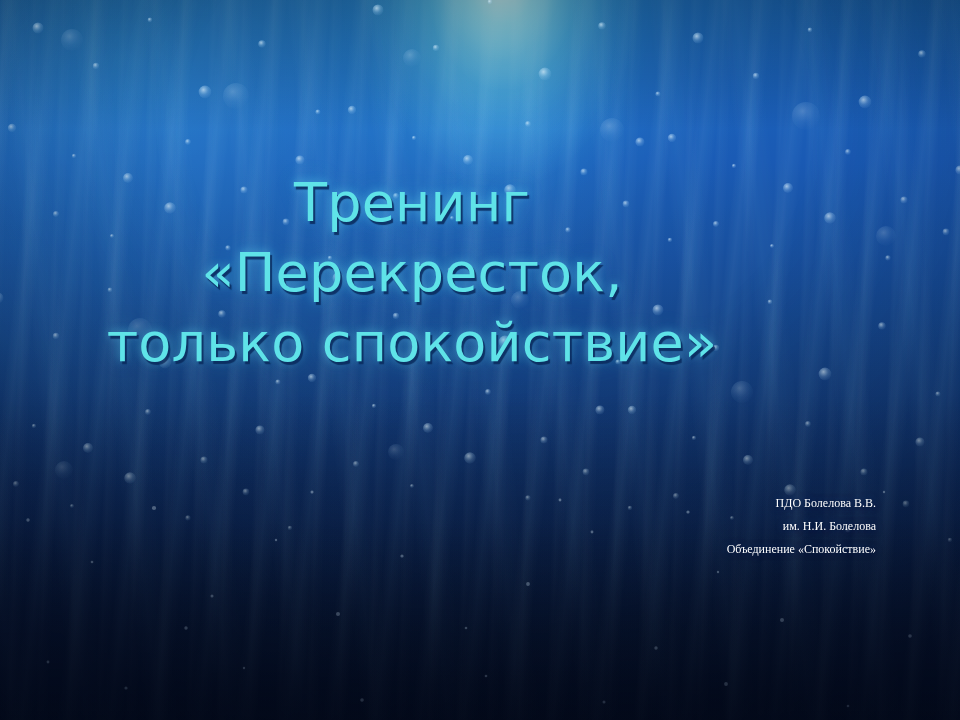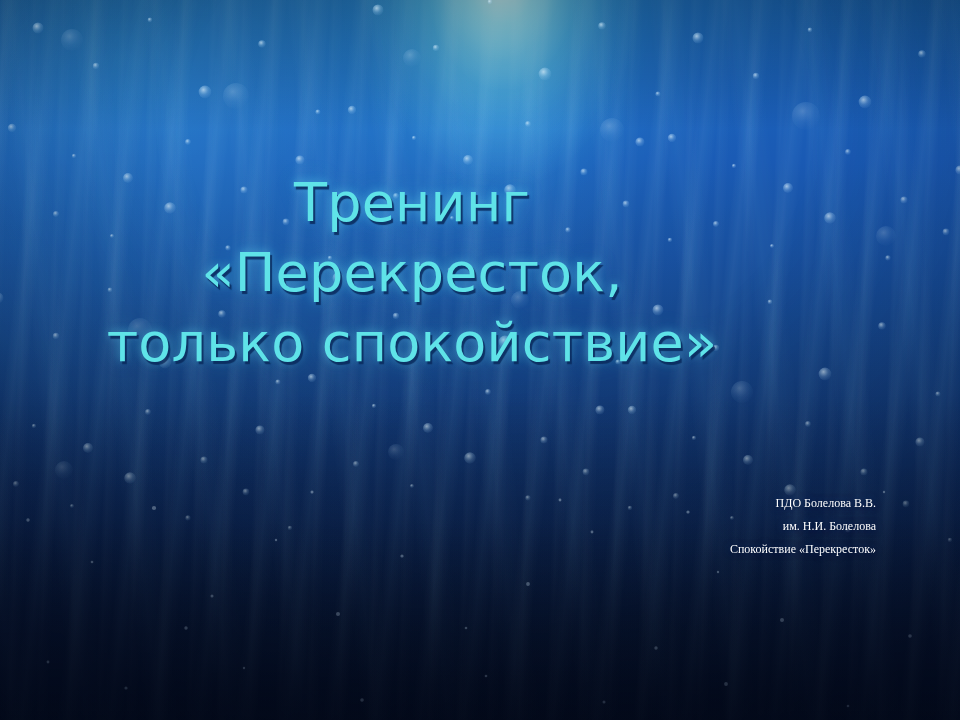--- a/index.html
+++ b/index.html
@@ -270,16 +270,16 @@
 
   <div id="title-block">
     <div class="title-line">Тренинг</div>
     <div class="title-line">«Перекресток,</div>
     <div class="title-line">только спокойствие»</div>
   </div>
 
   <div id="credits-block">
     <div class="credit-line">ПДО Болелова В.В.</div>
     <div class="credit-line">им. Н.И. Болелова</div>
-    <div class="credit-line">Спокойствие «Перекресток»</div>
+    <div class="credit-line">Объединение «Спокойствие»</div>
   </div>
 
 </div>
 
 </body></html>

